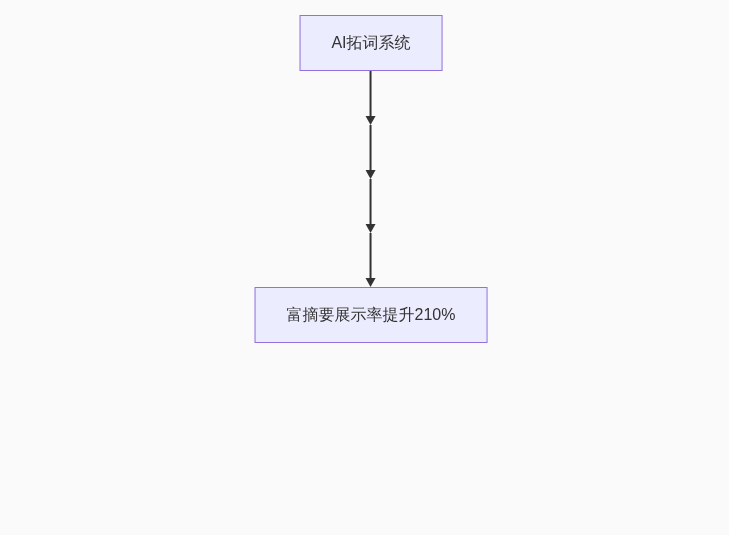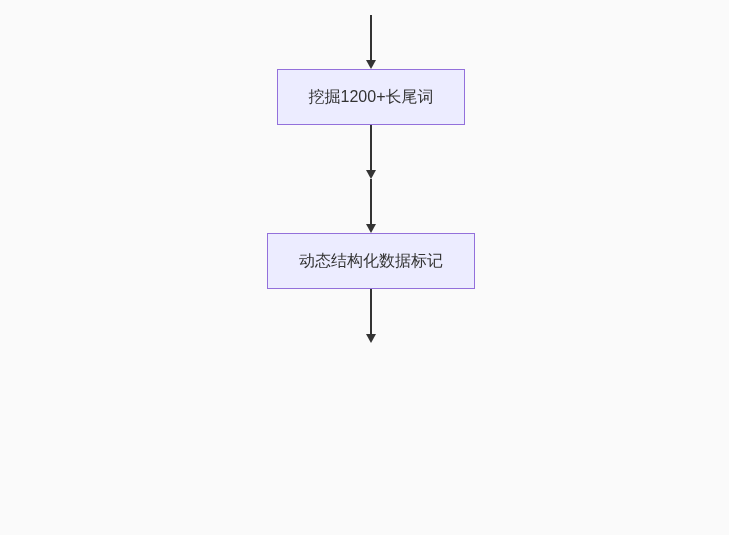--- a/index.html
+++ b/index.html
@@ -60,44 +60,44 @@
     border-left: 5px solid transparent;
     border-right: 5px solid transparent;
     border-top: 9px solid #333333;
   }
 </style>
 </head>
 <body>
 
 <div class="flowchart">
 
-
-  <div class="edge">
-    <div class="line"></div>
-    <div class="arrowhead"></div>
-  </div>
-
   <div class="node">
-    <span>挖掘1200+长尾词</span>
+    <span>AI拓词系统</span>
   </div>
 
   <div class="edge">
     <div class="line"></div>
     <div class="arrowhead"></div>
   </div>
 
 
   <div class="edge">
     <div class="line"></div>
     <div class="arrowhead"></div>
   </div>
 
-  <div class="node">
-    <span>动态结构化数据标记</span>
-  </div>
 
   <div class="edge">
     <div class="line"></div>
     <div class="arrowhead"></div>
   </div>
 
 
+  <div class="edge">
+    <div class="line"></div>
+    <div class="arrowhead"></div>
+  </div>
+
+  <div class="node">
+    <span>富摘要展示率提升210%</span>
+  </div>
+
 </div>
 
 </body></html>

